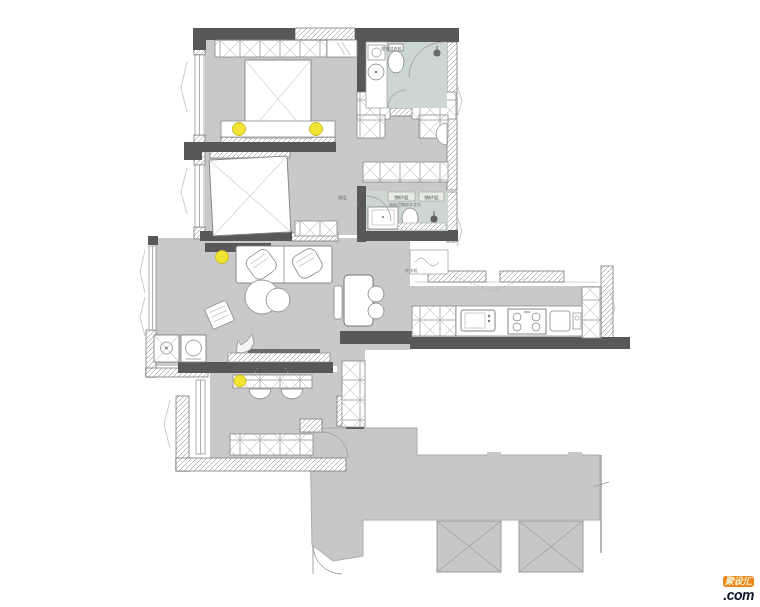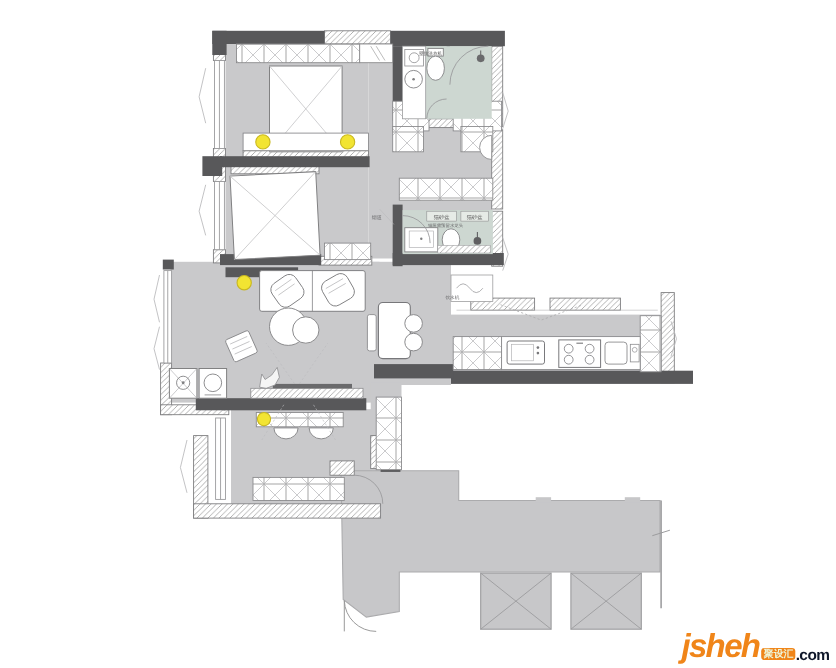--- a/index.html
+++ b/index.html
@@ -1,21 +1,21 @@
 <!DOCTYPE html>
 <html><head>
 <meta charset="utf-8">
 <style>
   html,body{margin:0;padding:0;background:#ffffff;}
   .canvas{position:relative;width:760px;height:607px;background:#fff;overflow:hidden;
           font-family:"Liberation Sans",sans-serif;}
   svg text{font-family:"Liberation Sans",sans-serif;}
   .watermark{position:absolute;right:6px;bottom:4px;display:flex;align-items:flex-end;line-height:1;}
   .wm-brand{font-size:30px;font-weight:800;font-style:italic;color:#f08519;letter-spacing:-1.5px;}
-  .wm-col{display:flex;flex-direction:row;align-items:center;margin-left:2px;margin-bottom:1px;}
+  .wm-col{display:flex;flex-direction:column;align-items:flex-end;margin-left:2px;margin-bottom:1px;font-style:italic;}
   .wm-badge{font-size:9px;font-weight:700;color:#eef6da;background:#f08519;border-radius:3px;
             padding:1px 2px;margin-bottom:1px;}
   .wm-tld{font-size:14px;font-weight:800;color:#0f172a;letter-spacing:-0.5px;}
 </style>
 </head>
 <body>
 
 <div class="canvas">
 
 <svg width="760" height="607" viewBox="0 0 760 607">
@@ -260,20 +260,19 @@
     <circle cx="240" cy="381" r="6" fill="#f2e432" stroke="#c9b820" stroke-width="1"></circle>
     <path d="M249,389 a11,10 0 0 0 22,0 z" fill="#ffffff" stroke="#8a8a8c" stroke-width="0.9"></path>
     <path d="M281,389 a11,10 0 0 0 22,0 z" fill="#ffffff" stroke="#8a8a8c" stroke-width="0.9"></path>
     <path d="M258,368 L238,400 M285,368 L305,400" stroke="#bbbbbd" stroke-width="0.6" stroke-dasharray="2,2" fill="none"></path>
     <path d="M322,432 A26,26 0 0 1 348,458" fill="none" stroke="#9a9a9c" stroke-width="0.8"></path>
   </g>
 </svg>
 
 
 <div class="watermark">
-  <span class="wm-brand">jsheh</span>
   <span class="wm-col">
     <span class="wm-badge">聚设汇</span>
     <span class="wm-tld">.com</span>
   </span>
 </div>
 
 </div>
 
 </body></html>

